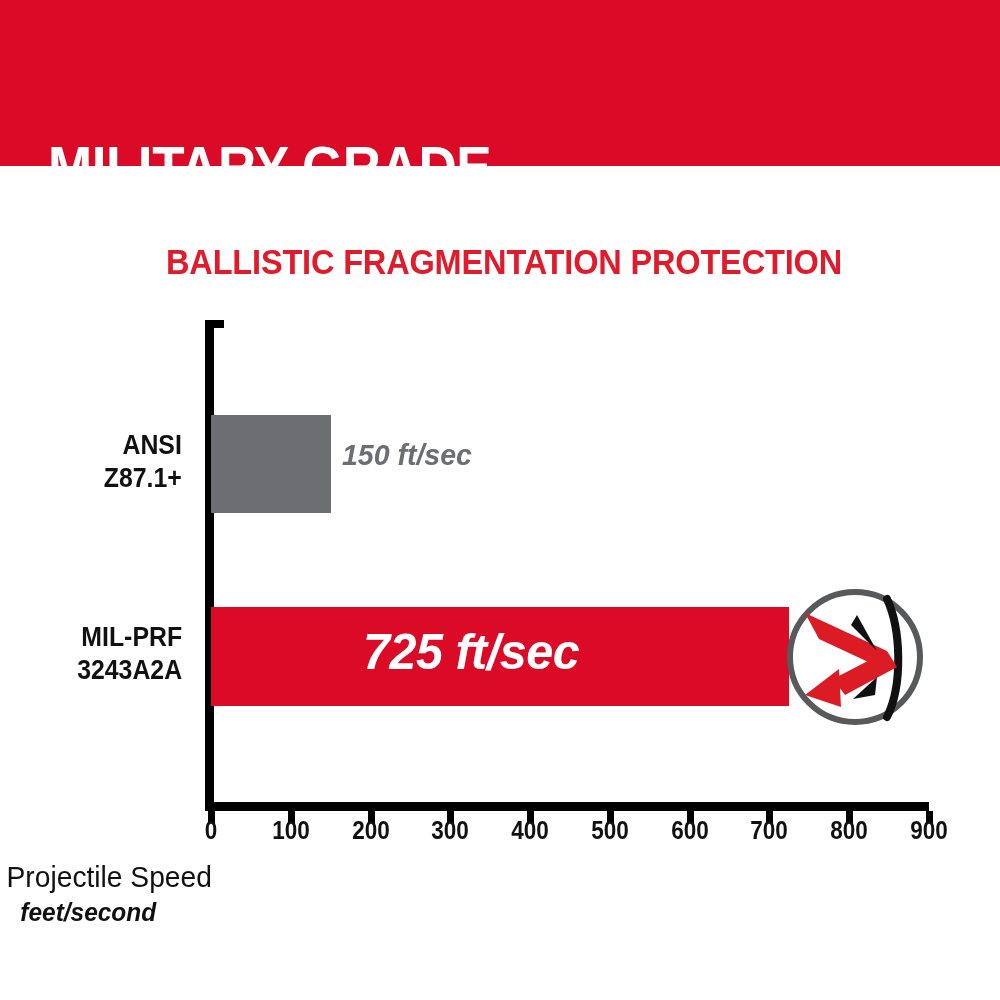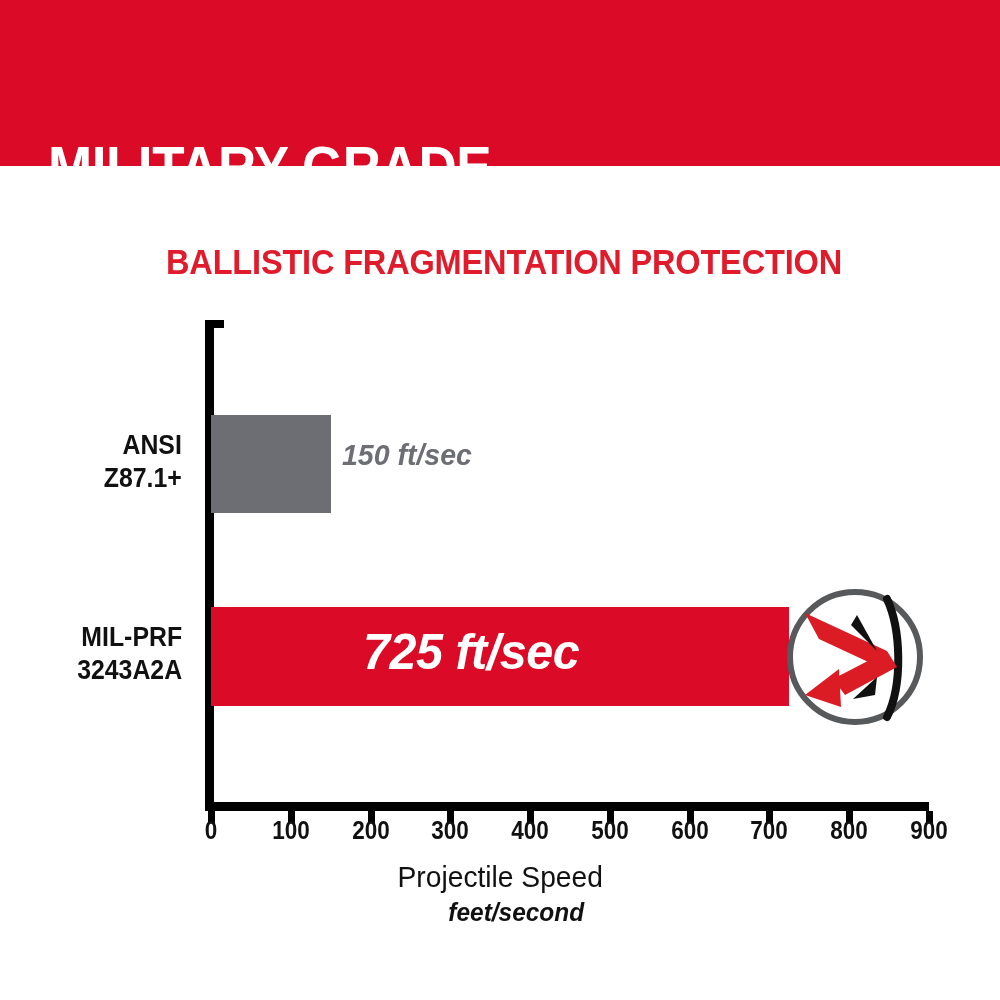--- a/index.html
+++ b/index.html
@@ -164,21 +164,21 @@
     transform: scaleX(0.97);
     transform-origin: left top;
     white-space: nowrap;
   }
 
   
   .axis-title {
     position: absolute;
     left: 0;
     width: 1000px;
-    text-align: center;
+    text-align: left;
     color: #111111;
   }
   .axis-title.main {
     top: 860px;
     font-size: 30px;
     font-weight: normal;
   }
   .axis-title.sub {
     top: 897px;
     font-size: 26px;

